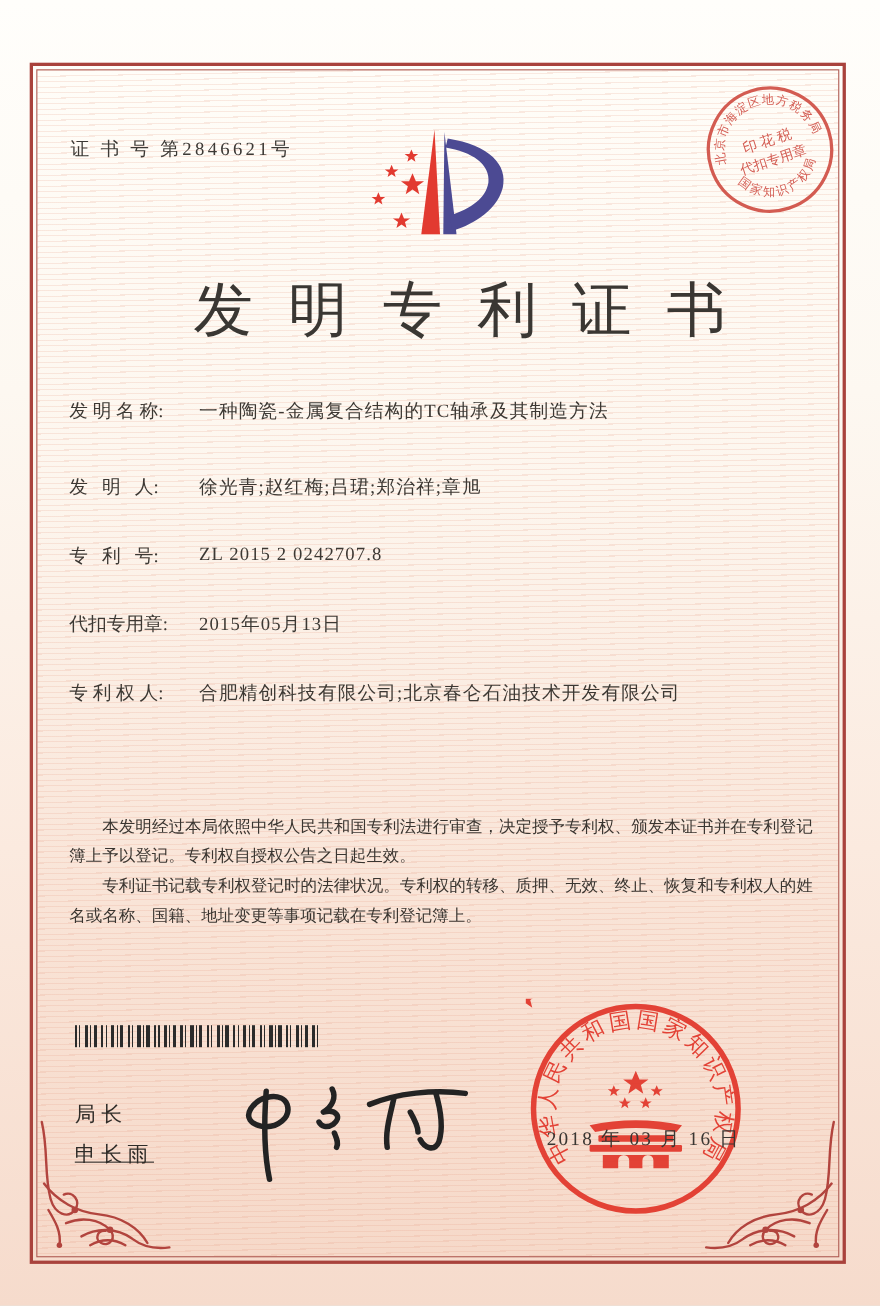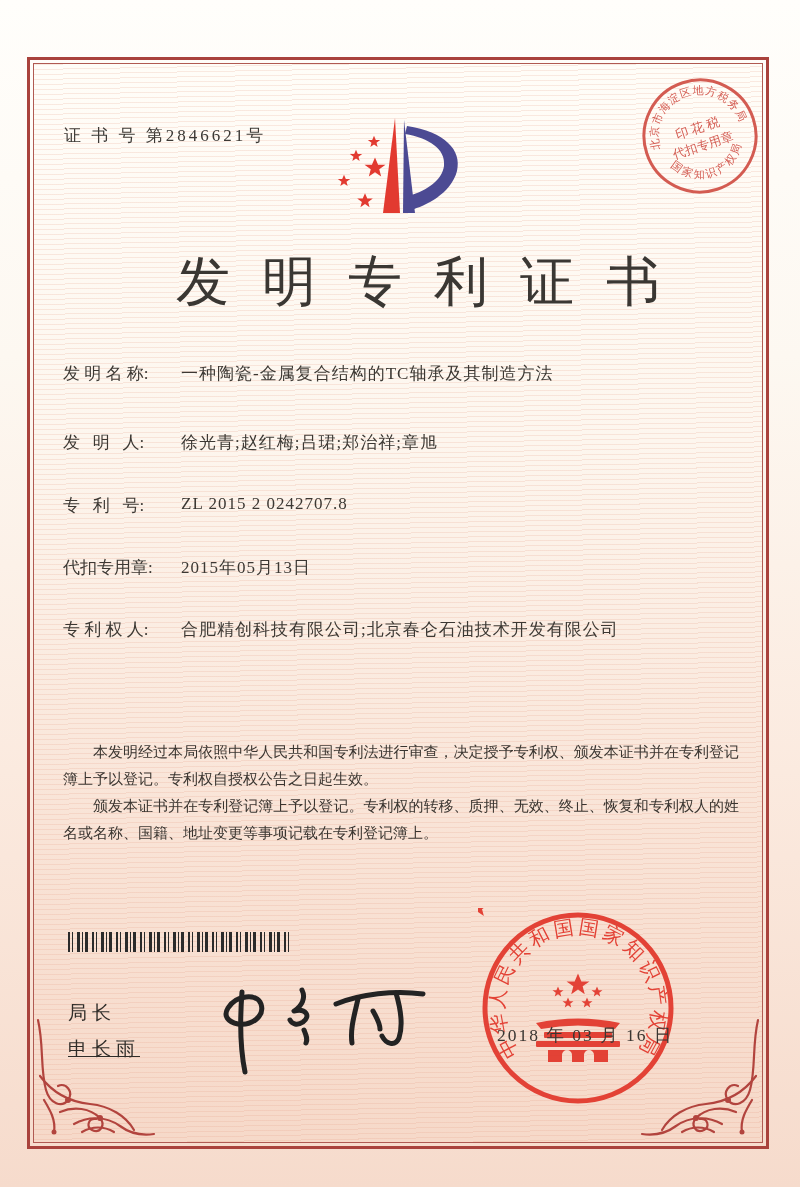--- a/index.html
+++ b/index.html
@@ -95,21 +95,21 @@
     <span class="field-label">代扣专用章:</span>
     <span class="field-value">2015年05月13日</span>
   </div>
   <div class="field-row" style="top:618px">
     <span class="field-label">专 利 权 人:</span>
     <span class="field-value">合肥精创科技有限公司;北京春仑石油技术开发有限公司</span>
   </div>
 
   <div class="body-text">
     <p>本发明经过本局依照中华人民共和国专利法进行审查，决定授予专利权、颁发本证书并在专利登记簿上予以登记。专利权自授权公告之日起生效。</p>
-    <p>颁发本证书并在专利登记簿上予以登记。专利权的转移、质押、无效、终止、恢复和专利权人的姓名或名称、国籍、地址变更等事项记载在专利登记簿上。</p>
+    <p>专利证书记载专利权登记时的法律状况。专利权的转移、质押、无效、终止、恢复和专利权人的姓名或名称、国籍、地址变更等事项记载在专利登记簿上。</p>
   </div>
 
   <div class="barcode"></div>
 
   <div class="officer-title">局长</div>
   <div class="officer-name">申长雨</div>
 
   <svg class="svg-abs sig" width="250" height="115" viewBox="0 0 250 115">
     <g fill="none" stroke="#232323" stroke-width="5" stroke-linecap="round" stroke-linejoin="round">
       <path d="M38,40 C46,27 67,25 71,36 C75,48 62,58 48,56 C38,54 33,48 38,40"></path>

